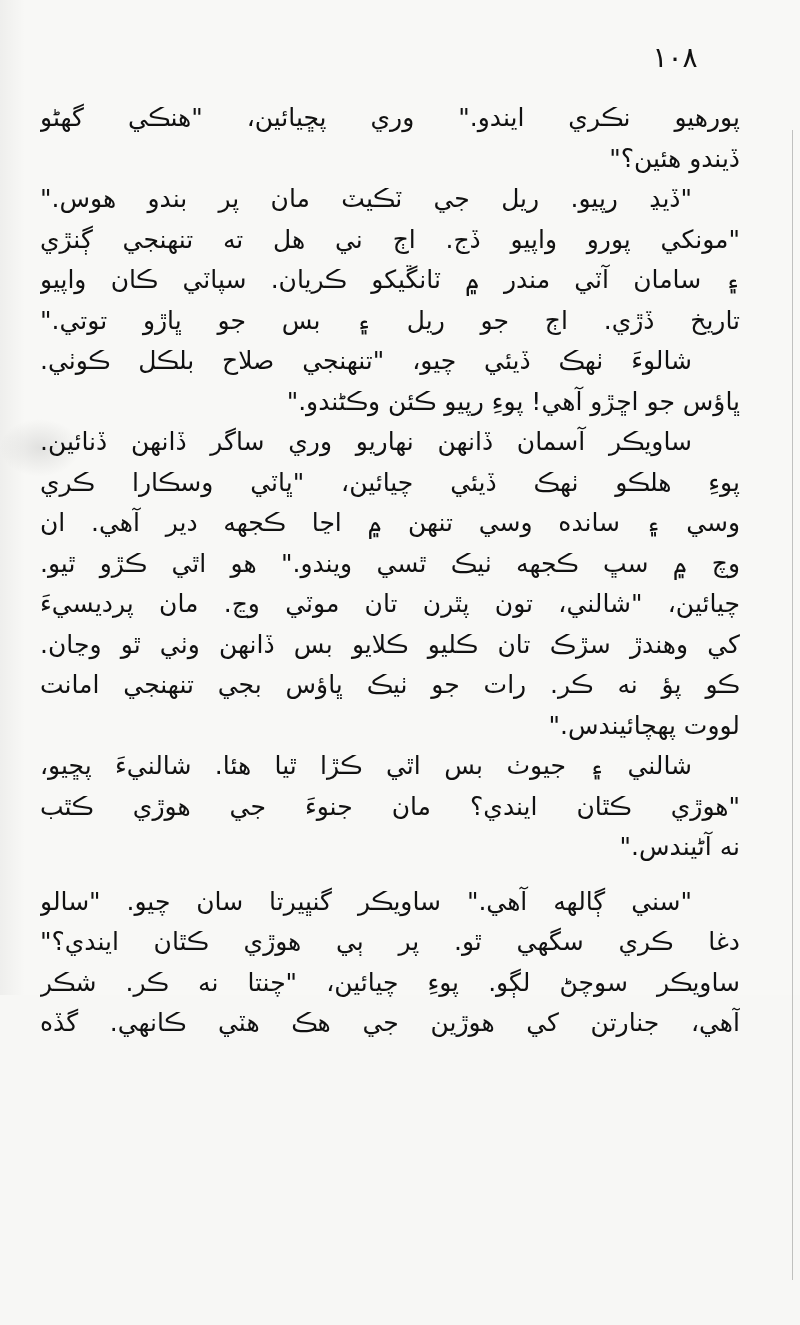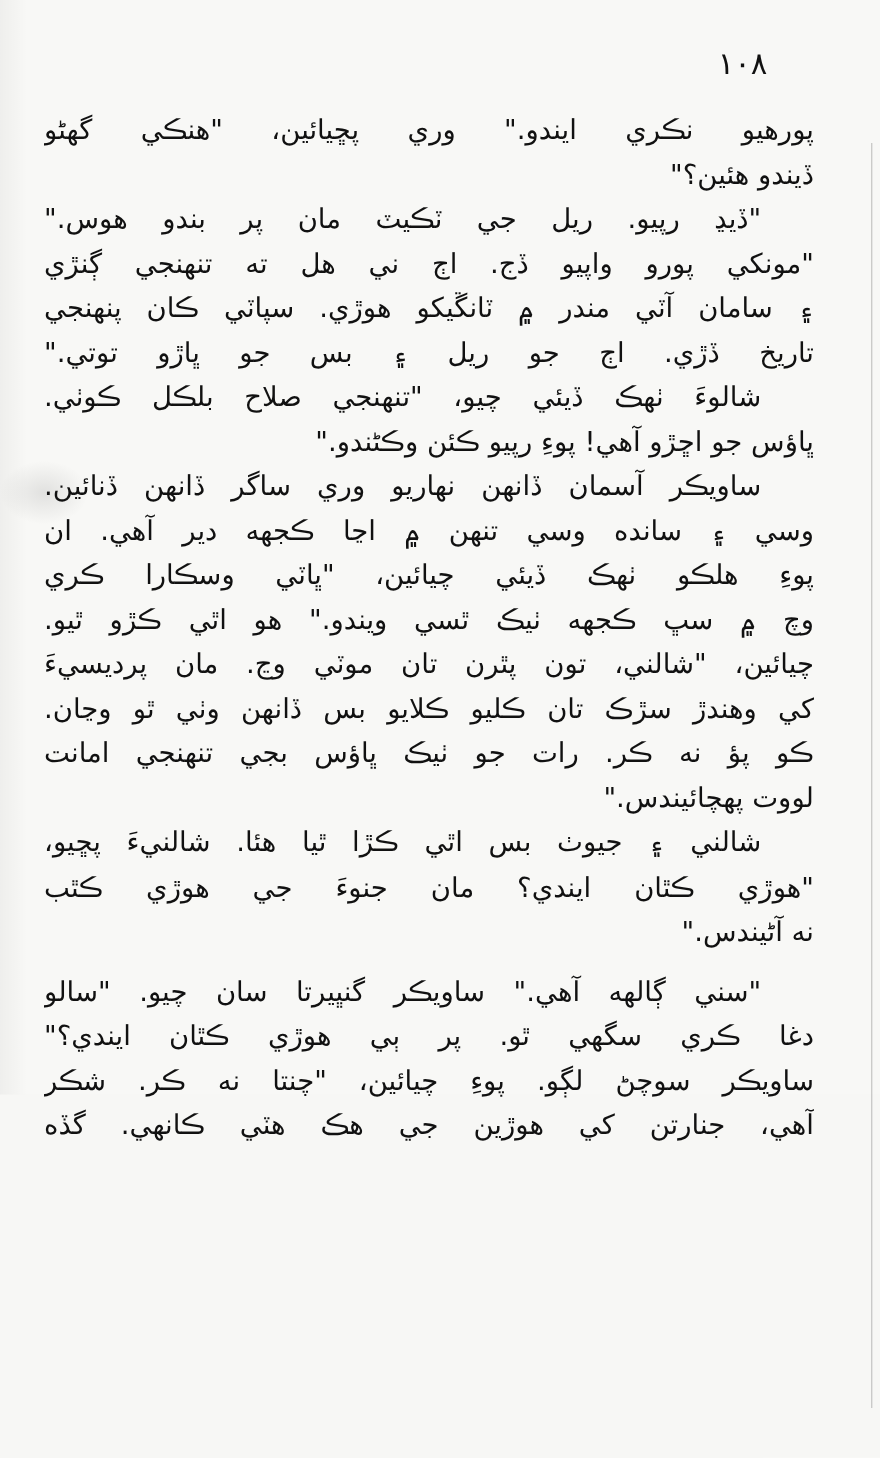--- a/index.html
+++ b/index.html
@@ -80,27 +80,27 @@
 <div class="page">
   <div class="page-edge"></div>
 
   <div class="page-number">١٠٨</div>
 
   <div class="text-block">
     <span class="line justify">پورهيو نڪري ايندو." وري پڇيائين، "هنڪي گهڻو</span>
     <span class="line short">ڏيندو هئين؟"</span>
     <span class="line justify indent">"ڏيڍ رپيو. ريل جي ٽڪيٽ مان پر بندو هوس."</span>
     <span class="line justify">"مونکي پورو واپيو ڏج. اڄ ني هل ته تنهنجي ڳنڙي</span>
-    <span class="line justify">۽ سامان آٽي مندر ۾ ٽانڱيکو هوڙي. سپاٽي ڪان پنهنجي</span>
+    <span class="line justify">۽ سامان آٽي مندر ۾ ٽانڱيکو ڪريان. سپاٽي ڪان واپيو</span>
     <span class="line justify">تاريخ ڏڙي. اڄ جو ريل ۽ بس جو ڀاڙو توتي."</span>
     <span class="line justify indent">شالوءَ ٺهڪ ڏيئي چيو، "تنهنجي صلاح بلڪل ڪوٺي.</span>
     <span class="line short">ڀاؤس جو اڇڙو آهي! پوءِ رپيو ڪئن وڪڻندو."</span>
     <span class="line justify indent">ساويڪر آسمان ڏانهن نهاريو وري ساگر ڏانهن ڏنائين.</span>
+    <span class="line justify">پوءِ هلڪو ٺهڪ ڏيئي چيائين، "ڀاٽي وسڪارا ڪري</span>
     <span class="line justify">وسي ۽ سانده وسي تنهن ۾ اڃا ڪجهه دير آهي. ان</span>
-    <span class="line justify">پوءِ هلڪو ٺهڪ ڏيئي چيائين، "ڀاٽي وسڪارا ڪري</span>
     <span class="line justify">وچ ۾ سڀ ڪجهه ٺيڪ ٿسي ويندو." هو اٿي ڪڙو ٿيو.</span>
     <span class="line justify">چيائين، "شالني، تون پٿرن تان موٽي وڃ. مان پرديسيءَ</span>
     <span class="line justify">کي وهندڙ سڙڪ تان ڪليو ڪلايو بس ڏانهن وٺي ٿو وڃان.</span>
     <span class="line justify">ڪو پؤ نه ڪر. رات جو ٺيڪ ڀاؤس بجي تنهنجي امانت</span>
     <span class="line short">لووت پهچائيندس."</span>
     <span class="line justify indent">شالني ۽ جيوٺ بس اٿي ڪڙا ٿيا هئا. شالنيءَ پڇيو،</span>
     <span class="line justify">"هوڙي ڪٿان ايندي؟ مان جنوءَ جي هوڙي ڪٿب</span>
     <span class="line short">نه آڻيندس."</span>
     <span class="gap"></span>
     <span class="line justify indent">"سني ڳالهه آهي." ساويڪر گنڀيرتا سان چيو. "سالو</span>

